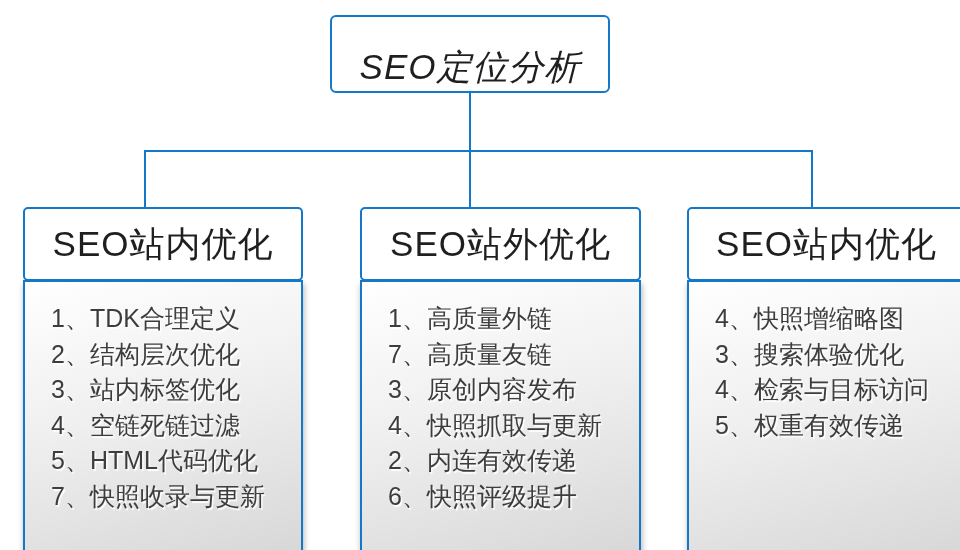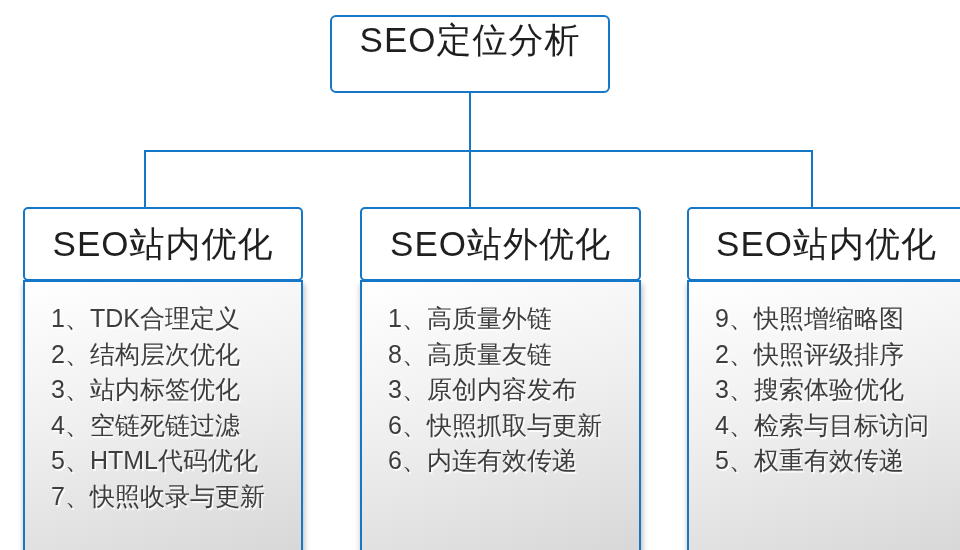--- a/index.html
+++ b/index.html
@@ -9,21 +9,21 @@
   }
   html,body{margin:0;padding:0;background:#fff;}
   .canvas{
     position:relative;width:960px;height:550px;background:#ffffff;overflow:hidden;
     font-family:"Liberation Sans","DejaVu Sans",sans-serif;
   }
   .conn{position:absolute;background:var(--accent);}
   .node-root{
     position:absolute;left:330px;top:15px;width:280px;height:78px;
     background:#ffffff;border:2px solid var(--accent);border-radius:6px;
-    display:flex;align-items:flex-start;justify-content:center;box-sizing:border-box;
+    display:flex;align-items:flex-end;justify-content:center;box-sizing:border-box;font-style:italic;
   }
   .node-root .title,
   .col-header .title{
     font-size:35px;letter-spacing:1px;color:var(--text-dark);white-space:nowrap;
   }
   .column{position:absolute;top:207px;width:280px;margin-left:16px;}
   .col-header{
     height:74px;background:#ffffff;border:2px solid var(--accent);border-radius:5px;
     display:flex;align-items:center;justify-content:center;box-sizing:border-box;
     position:relative;z-index:2;
@@ -70,33 +70,33 @@
       <div class="list-item">7、快照收录与更新</div>
     </div>
   </div>
 
   <div class="column col-2">
     <div class="col-header">
       <span class="title">SEO站外优化</span>
     </div>
     <div class="col-list">
       <div class="list-item">1、高质量外链</div>
-      <div class="list-item">8、高质量友链</div>
+      <div class="list-item">7、高质量友链</div>
       <div class="list-item">3、原创内容发布</div>
-      <div class="list-item">6、快照抓取与更新</div>
-      <div class="list-item">6、内连有效传递</div>
+      <div class="list-item">4、快照抓取与更新</div>
+      <div class="list-item">2、内连有效传递</div>
+      <div class="list-item">6、快照评级提升</div>
     </div>
   </div>
 
   <div class="column col-3">
     <div class="col-header">
       <span class="title">SEO站内优化</span>
     </div>
     <div class="col-list">
-      <div class="list-item">9、快照增缩略图</div>
-      <div class="list-item">2、快照评级排序</div>
+      <div class="list-item">4、快照增缩略图</div>
       <div class="list-item">3、搜索体验优化</div>
       <div class="list-item">4、检索与目标访问</div>
       <div class="list-item">5、权重有效传递</div>
     </div>
   </div>
 
 </div>
 
 </body></html>

